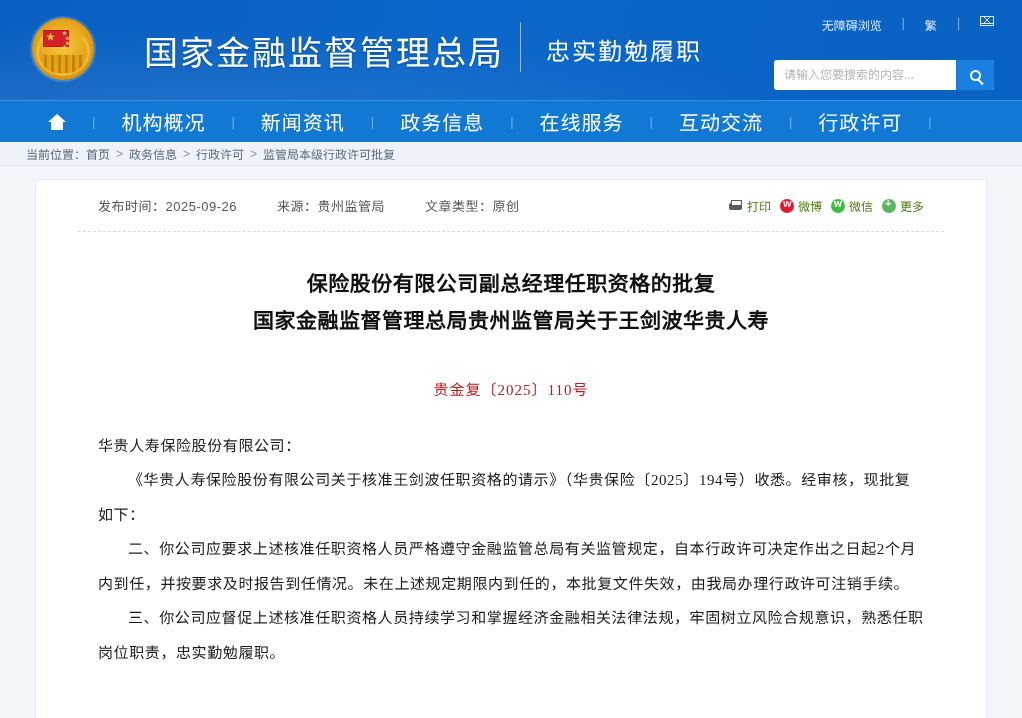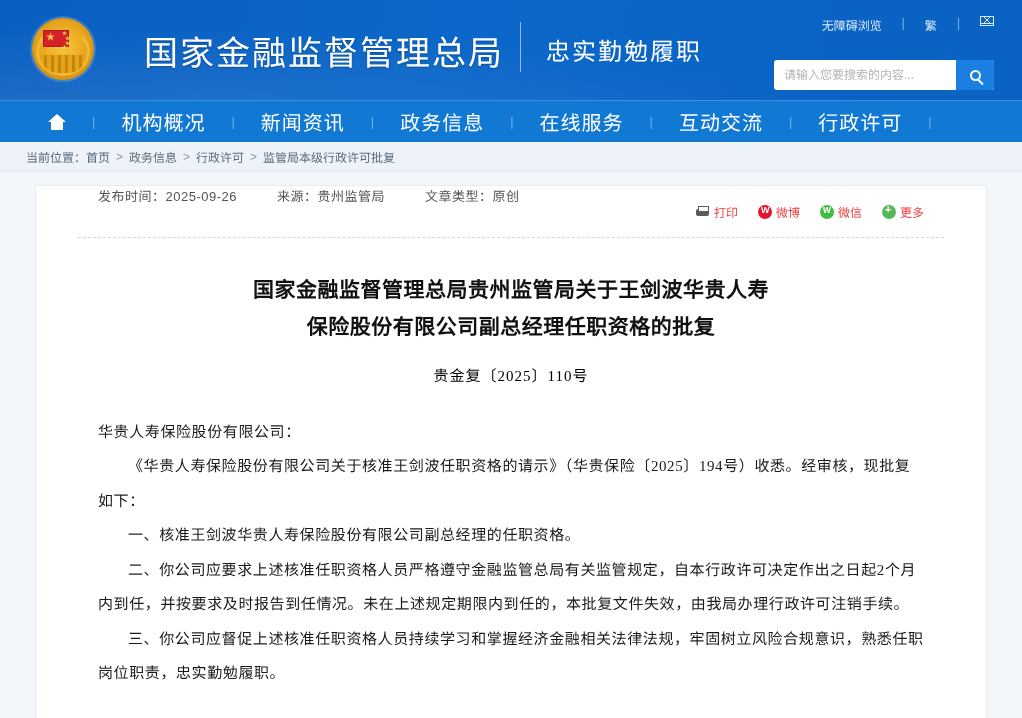--- a/index.html
+++ b/index.html
@@ -122,60 +122,60 @@
     content:""; position:absolute; left:3px; top:8px; width:12px; height:8px; background:#fff;
   }
   .nav .sep{ color:#6fb2ea; margin:0 26px; font-size:13px; }
   .nav a{
     color:#fff; font-size:20px; text-decoration:none; letter-spacing:1px; cursor:pointer;
     font-family:"Liberation Sans", sans-serif;
   }
 
   
   .crumb{
-    height:30px; background:#eef3f9; display:flex; align-items:center;
+    height:24px; background:#eef3f9; display:flex; align-items:center;
     padding-left:26px; color:#5a6b7d; font-size:12px; border-bottom:1px solid #e2e9f1;
   }
   .crumb a{ color:#5a6b7d; text-decoration:none; cursor:pointer; }
   .crumb .sp{ margin:0 6px; color:#8a9aac; }
 
   
   .card{
     position:relative;
     margin:14px 36px 0 36px;
     background:#fff;
     min-height:560px;
     box-shadow:0 0 0 1px #e6ecf3;
     padding:0 62px;
   }
   .meta{
-    display:flex; height:52px; font-size:13px; color:#555;
+    display:flex; align-items:center; height:52px; font-size:13px; color:#555;
     border-bottom:1px dashed #d8d8d8; margin:0 -20px; padding:0 20px;
   }
   .meta .m{ margin-right:40px; letter-spacing:.5px; }
-  .share{ margin-left:auto; display:flex; align-items:center; gap:20px; font-size:12px; color:#ef4444; }
+  .share{ margin-left:auto; display:flex; align-items:center; gap:9px; font-size:12px; color:#4d7c0f; }
   .share .item{ display:flex; align-items:center; gap:4px; cursor:pointer; }
   .ico-print{ width:15px; height:12px; position:relative; display:inline-block; }
   .ico-print::before{ content:""; position:absolute; left:1px; top:3px; width:13px; height:7px; background:#5b5b5b; border-radius:2px;}
   .ico-print::after{ content:""; position:absolute; left:3px; top:0; width:9px; height:4px; border:1px solid #5b5b5b; background:#fff;}
   .dot{ width:14px; height:14px; border-radius:50%; display:inline-block; }
   .dot.weibo{ background:#e6162d; position:relative; }
   .dot.weibo::after{ content:"W"; color:#fff; font-size:9px; position:absolute; left:3px; top:0px; font-weight:bold;}
   .dot.wechat{ background:#3fbd3f; position:relative; }
   .dot.wechat::after{ content:"w"; color:#fff; font-size:10px; position:absolute; left:3px; top:-1px; font-weight:bold;}
   .dot.more{ background:#57b85b; position:relative; }
   .dot.more::after{ content:"+"; color:#fff; font-size:11px; position:absolute; left:3px; top:-2px; font-weight:bold;}
 
   .headline{
     text-align:center; margin:34px auto 0 auto; width:640px;
     font-size:21px; line-height:1.75; font-weight:bold; color:#111;
     font-family:"Liberation Serif", serif; letter-spacing:.5px;
   }
   .docnum{
-    text-align:center; margin-top:18px; font-size:15px; color:#000000;
+    text-align:center; margin-top:38px; font-size:15px; color:#b91c1c;
     font-family:"Liberation Serif", serif; letter-spacing:1px;
   }
   .body{
     margin-top:30px; font-size:15px; line-height:2.3; color:#1a1a1a;
     font-family:"Liberation Serif", serif; letter-spacing:.6px;
   }
   .body p{ margin:0; }
   .body p.ind{ text-indent:2em; }
 </style>
 </head>
@@ -264,28 +264,27 @@
           <span>微信</span>
         </span>
         <span class="item">
           <span class="dot more"></span>
           <span>更多</span>
         </span>
       </div>
     </div>
 
     <div class="headline">
+      <div>保险股份有限公司副总经理任职资格的批复</div>
       <div>国家金融监督管理总局贵州监管局关于王剑波华贵人寿</div>
-      <div>保险股份有限公司副总经理任职资格的批复</div>
     </div>
 
     <div class="docnum">贵金复〔2025〕110号</div>
 
     <div class="body">
       <p>华贵人寿保险股份有限公司：</p>
       <p class="ind">《华贵人寿保险股份有限公司关于核准王剑波任职资格的请示》（华贵保险〔2025〕194号）收悉。经审核，现批复如下：</p>
-      <p class="ind">一、核准王剑波华贵人寿保险股份有限公司副总经理的任职资格。</p>
       <p class="ind">二、你公司应要求上述核准任职资格人员严格遵守金融监管总局有关监管规定，自本行政许可决定作出之日起2个月内到任，并按要求及时报告到任情况。未在上述规定期限内到任的，本批复文件失效，由我局办理行政许可注销手续。</p>
       <p class="ind">三、你公司应督促上述核准任职资格人员持续学习和掌握经济金融相关法律法规，牢固树立风险合规意识，熟悉任职岗位职责，忠实勤勉履职。</p>
     </div>
 
   </div>
 </div>
 
 </body></html>

